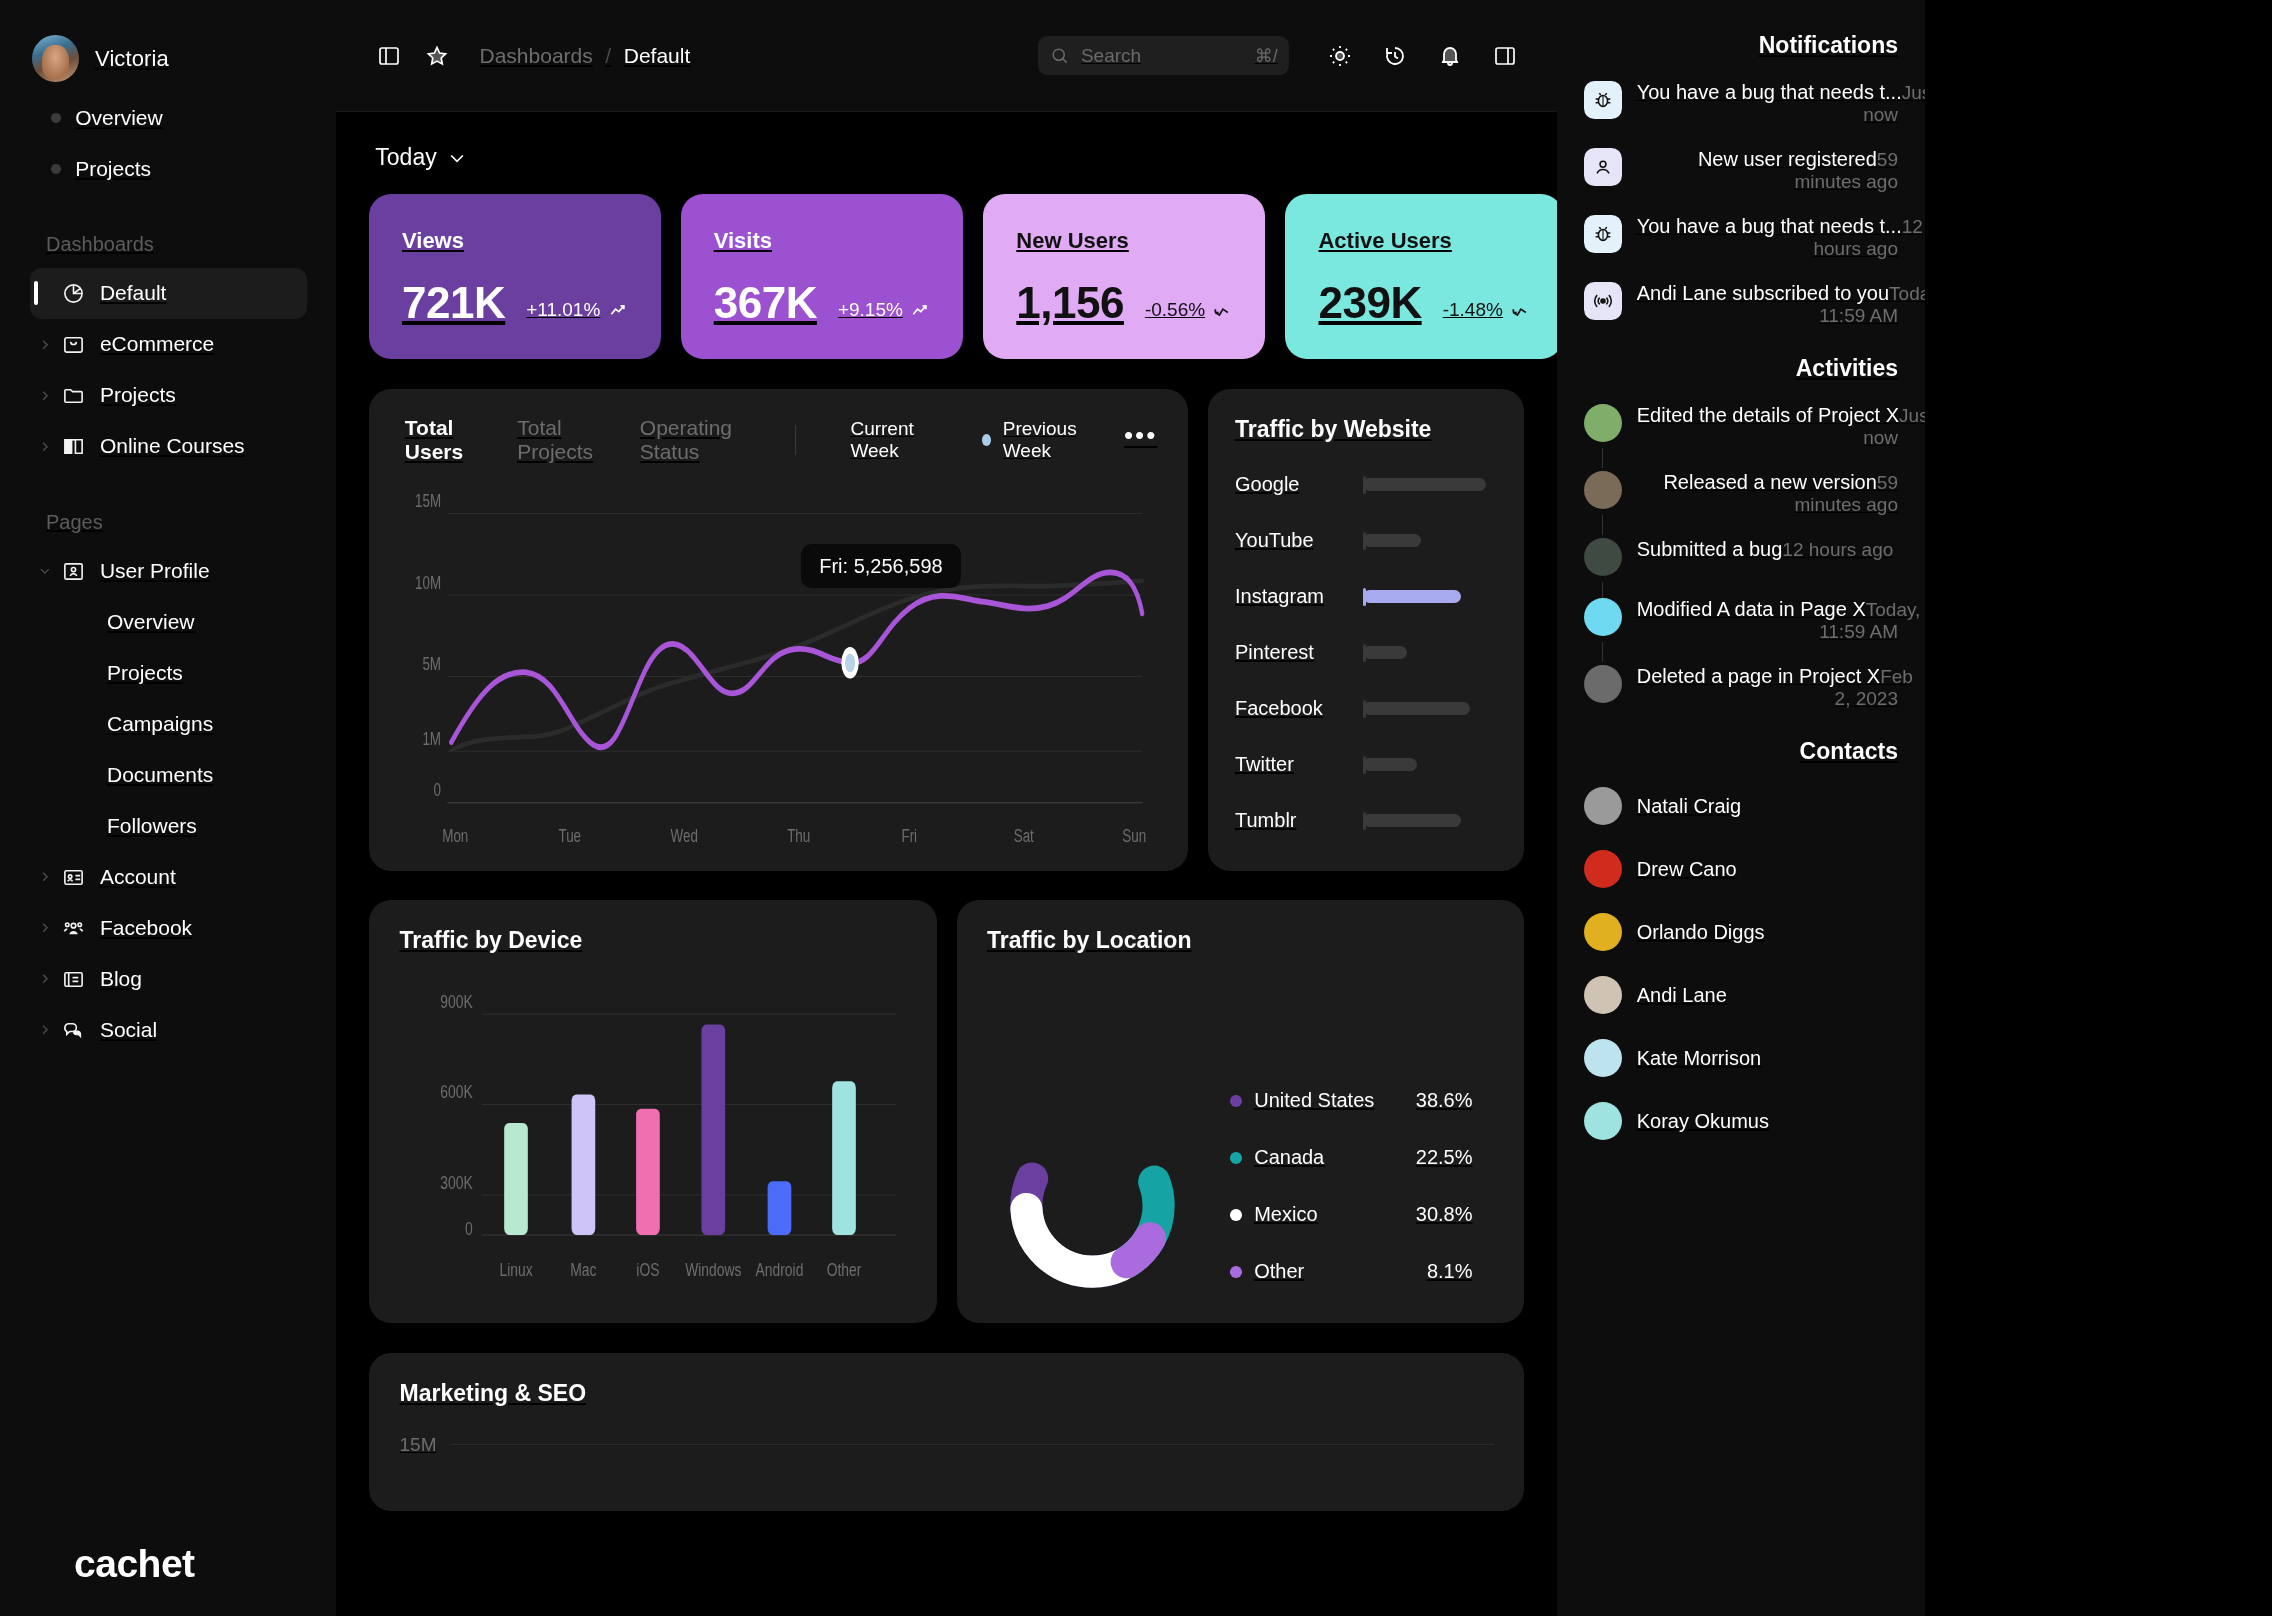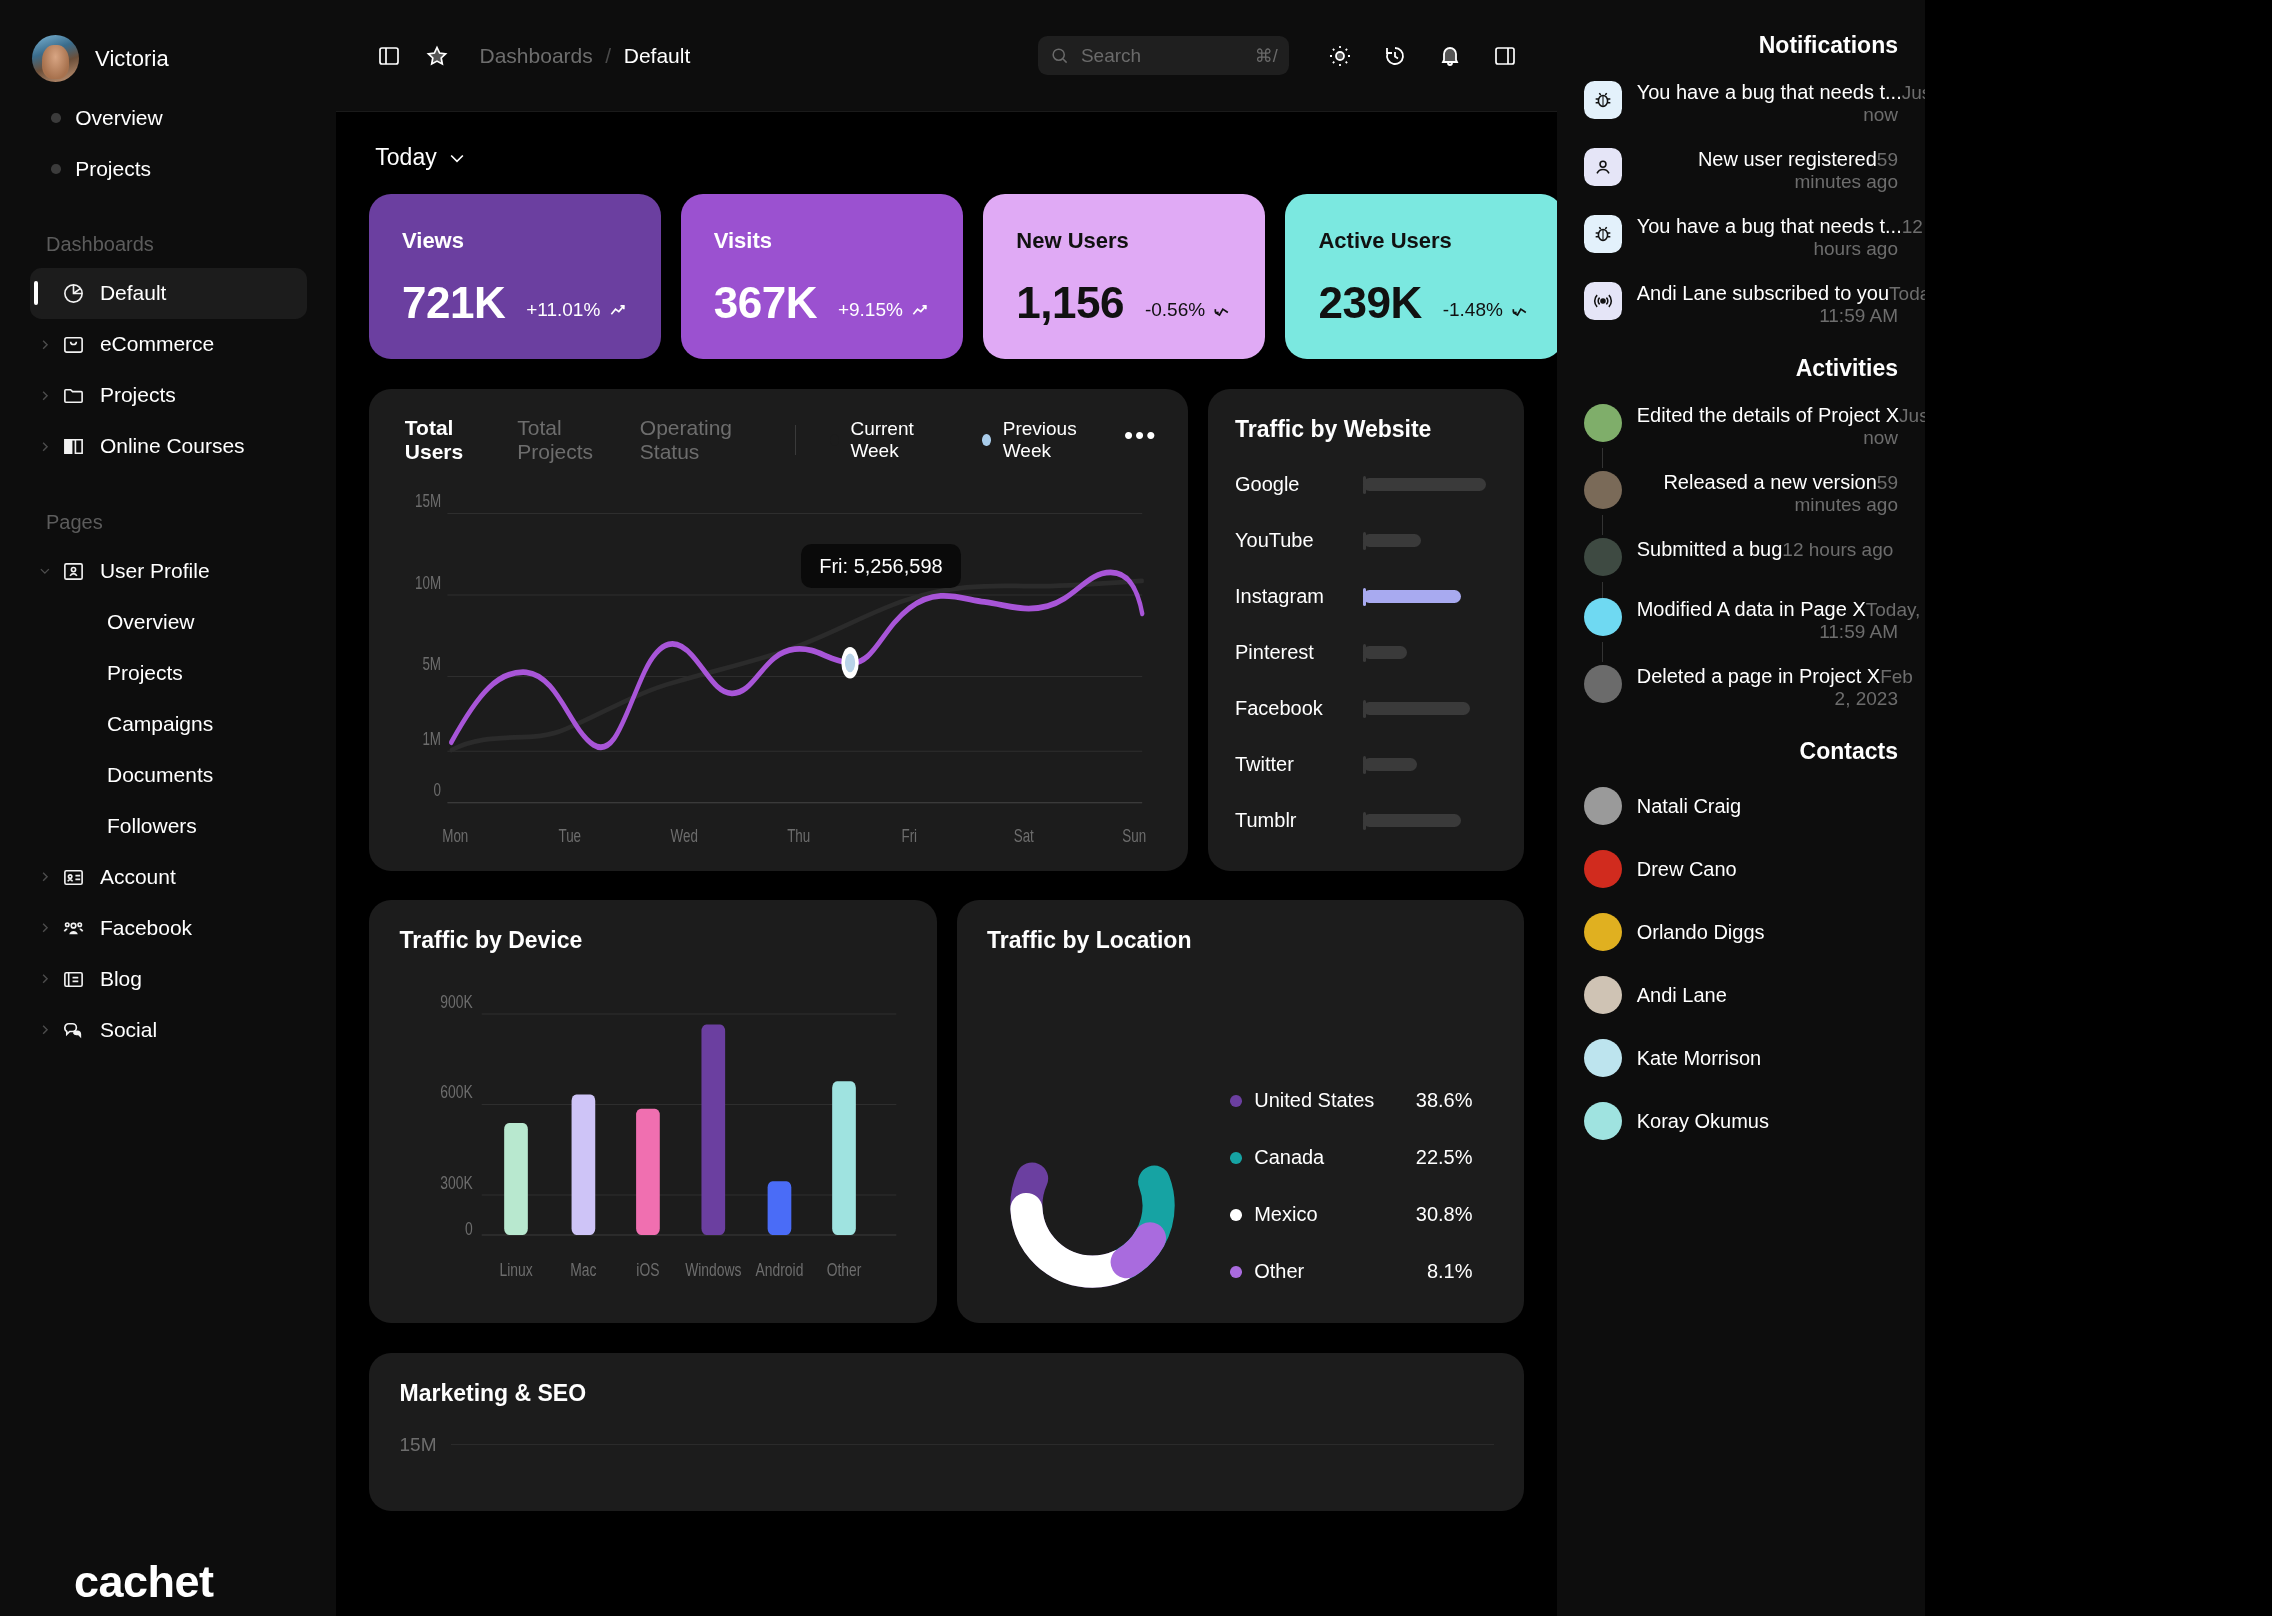--- a/index.html
+++ b/index.html
@@ -3,21 +3,21 @@
 <meta charset="utf-8">
 <style>
   * { box-sizing: border-box; margin: 0; padding: 0; }
   html, body {
     width: 2273px; height: 1616px;
     background: #000000;
     font-family: "Liberation Sans", sans-serif;
     overflow: hidden;
     -webkit-font-smoothing: antialiased;
   }
-  .app { display: flex; width: 1925px; height: 1616px; }
+  .app { display: flex; width: 1925px; height: 1616px; text-decoration: underline; }
 
   
   .sidebar {
     width: 336px; flex: 0 0 336px;
     background: #0d0d0d;
     padding: 32px 0 0 0;
     position: relative;
   }
   .profile { display: flex; align-items: center; gap: 16px; padding: 0 32px 0 32px; height: 53px; }
   .avatar-img {
@@ -54,21 +54,21 @@
   }
   .chev { width: 24px; flex: 0 0 24px; display: flex; align-items: center; justify-content: center; color: #4d4d4d; }
   .chev svg { width: 13.7px; height: 13.7px; }
   .nav-icon { width: 29.5px; flex: 0 0 29.5px; display: flex; align-items: center; justify-content: center; color: #f2f2f2; margin-left: 2.1px; }
   .nav-icon svg { width: 23px; height: 23px; }
   .nav-label { font-size: 21px; color: #ffffff; margin-left: 11.6px; white-space: nowrap; }
 
   .sub-item { height: 51px; display:flex; align-items:center; padding-left: 107px; }
   .sub-label { font-size: 21px; color: #ffffff; }
 
-  .brand { position: absolute; left: 74px; bottom: 8px; font-size: 45px; font-weight: 700; color: #ffffff; letter-spacing: -0.5px; }
+  .brand { position: absolute; left: 74px; bottom: 30px; font-size: 39px; font-weight: 700; color: #ffffff; letter-spacing: -0.5px; }
 
   
   .center { flex: 1 1 auto; display: flex; flex-direction: column; min-width: 0; background: #000; }
 
   .topbar {
     height: 112px; flex: 0 0 112px;
     background: #0d0d0d;
     display: flex; align-items: center;
     padding: 0 33px 0 33px;
     border-bottom: 1.1px solid #1a1a1a;

